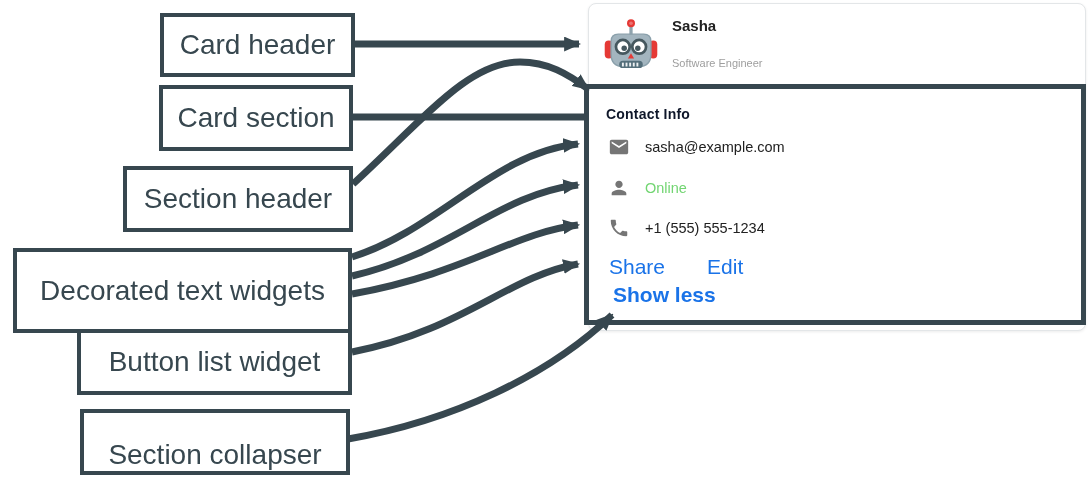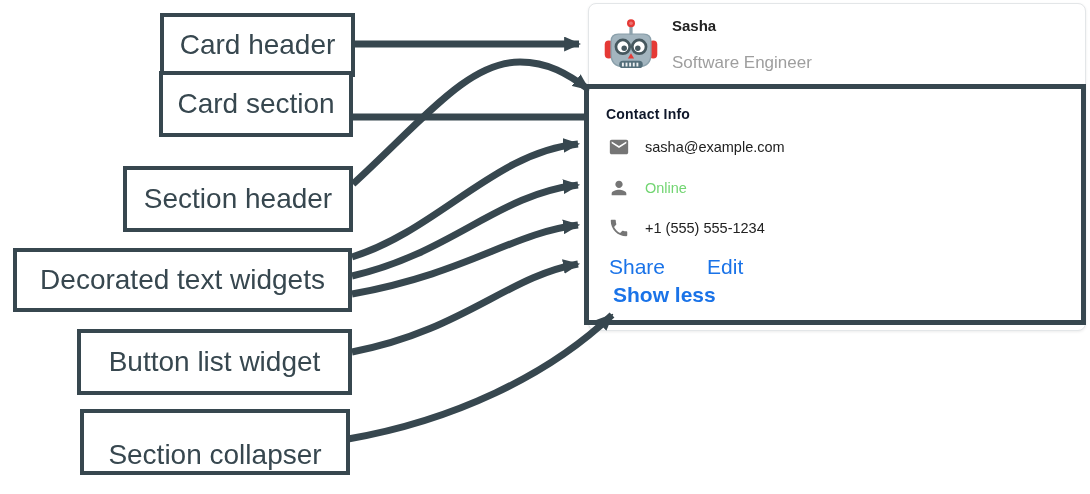--- a/index.html
+++ b/index.html
@@ -10,21 +10,21 @@
   
   .card{
     position:absolute;left:588px;top:3px;width:498px;height:328px;
     background:#fff;border:1px solid #e3e6e8;border-radius:8px;
     box-shadow:0 1px 3px rgba(0,0,0,.08);box-sizing:border-box;
   }
   .card-header{position:absolute;left:0;top:0;width:100%;height:82px;display:flex;align-items:center;}
   .avatar{width:58px;height:58px;margin-left:13px;flex:0 0 auto;}
   .header-text{margin-left:12px;}
   .name{font-size:15px;font-weight:700;color:#212121;line-height:20px;}
-  .subtitle{font-size:17px;color:#9e9e9e;line-height:22px;margin-top:16px;}
+  .subtitle{font-size:11px;color:#9e9e9e;line-height:22px;margin-top:16px;}
   .section-content{position:absolute;left:0;top:82px;right:0;bottom:0;}
   .section-title{position:absolute;left:17px;top:20px;font-size:14px;font-weight:700;color:#0f172a;letter-spacing:.2px;}
   .info-row{position:absolute;left:19px;height:24px;display:flex;align-items:center;}
   .info-row .ricon{width:22px;height:22px;flex:0 0 auto;}
   .info-row .rtext{margin-left:15px;font-size:14.5px;color:#212121;}
   .row-email{top:49px;}
   .row-status{top:90px;}
   .row-phone{top:130px;}
   .row-status .rtext{color:#72d572;}
   .button-row{position:absolute;left:20px;top:169px;display:flex;gap:42px;}
@@ -38,23 +38,23 @@
     border:5px solid #37474f;box-sizing:border-box;background:transparent;
     pointer-events:none;
   }
   
   .label-box{
     position:absolute;background:#fff;border:4px solid #37474f;box-sizing:border-box;
     display:flex;align-items:center;justify-content:center;
     font-size:28px;color:#37474f;white-space:nowrap;
   }
   .lb-card-header{left:160px;top:13px;width:195px;height:64px;}
-  .lb-card-section{left:159px;top:71px;width:194px;height:66px;}
+  .lb-card-section{left:159px;top:85px;width:194px;height:66px;}
   .lb-section-header{left:123px;top:166px;width:230px;height:66px;}
-  .lb-decorated{left:13px;top:248px;width:339px;height:64px;}
+  .lb-decorated{left:13px;top:248px;width:339px;height:85px;}
   .lb-button-list{left:77px;top:329px;width:275px;height:66px;}
   .lb-collapser{left:80px;top:409px;width:270px;height:66px;align-items:flex-end;}
   .arrows{position:absolute;left:0;top:0;pointer-events:none;}
 </style>
 </head>
 <body>
 
 <div class="canvas">
 
   <div class="card">

